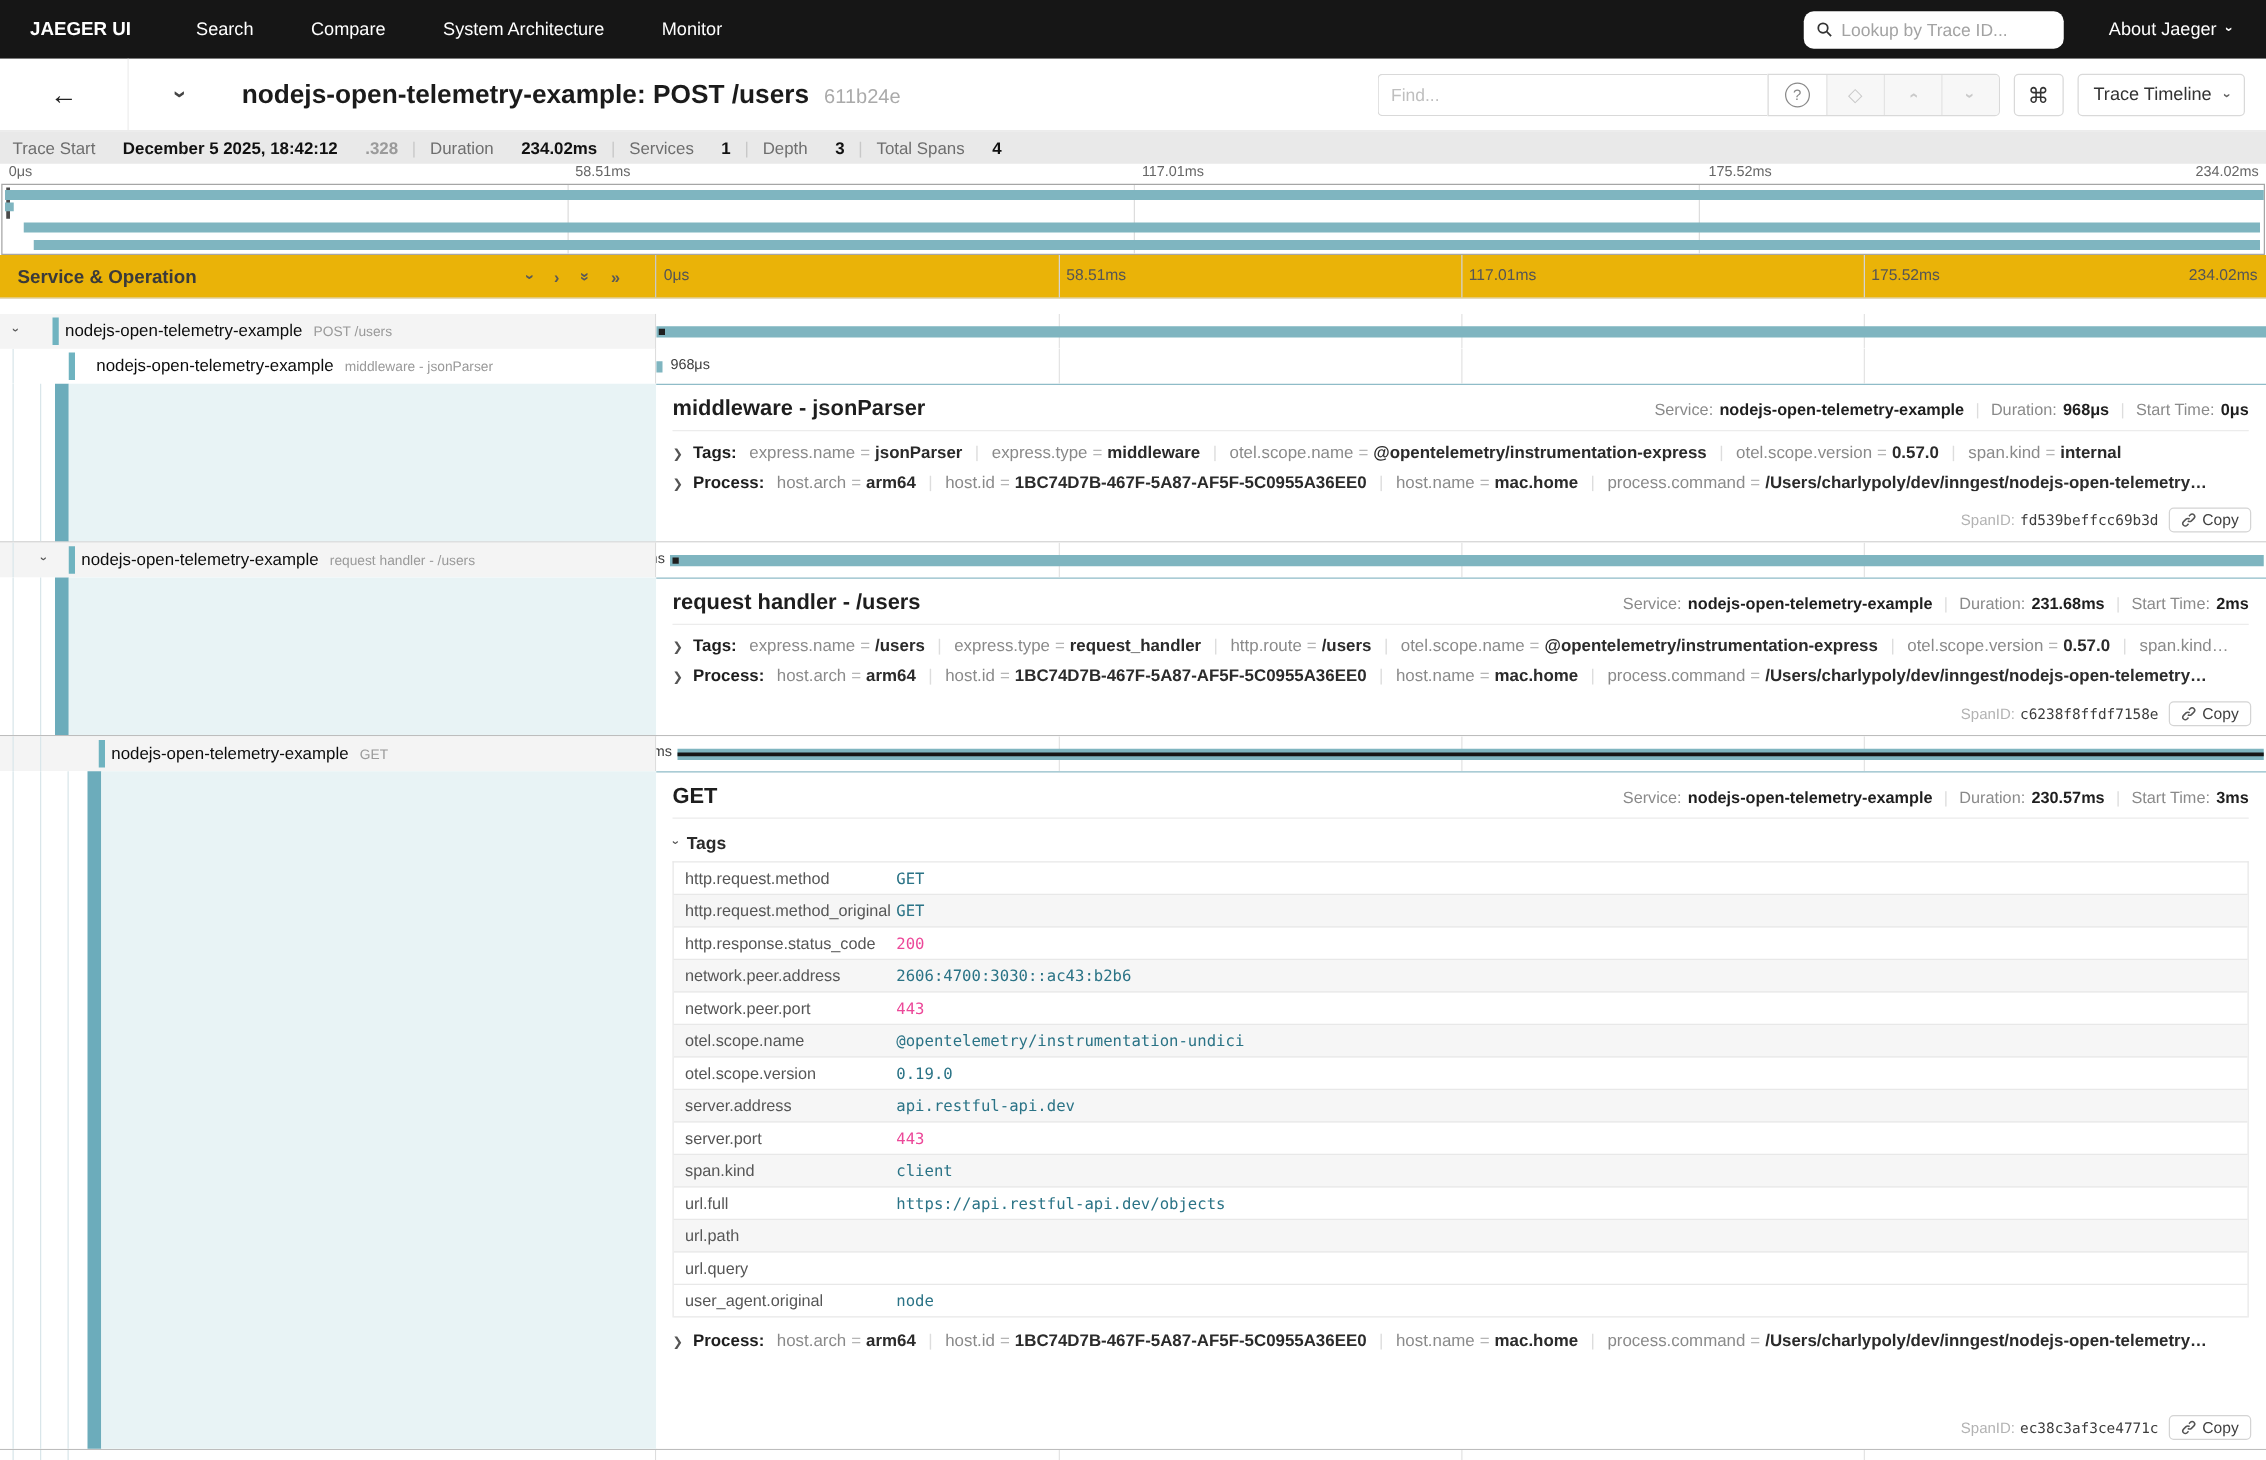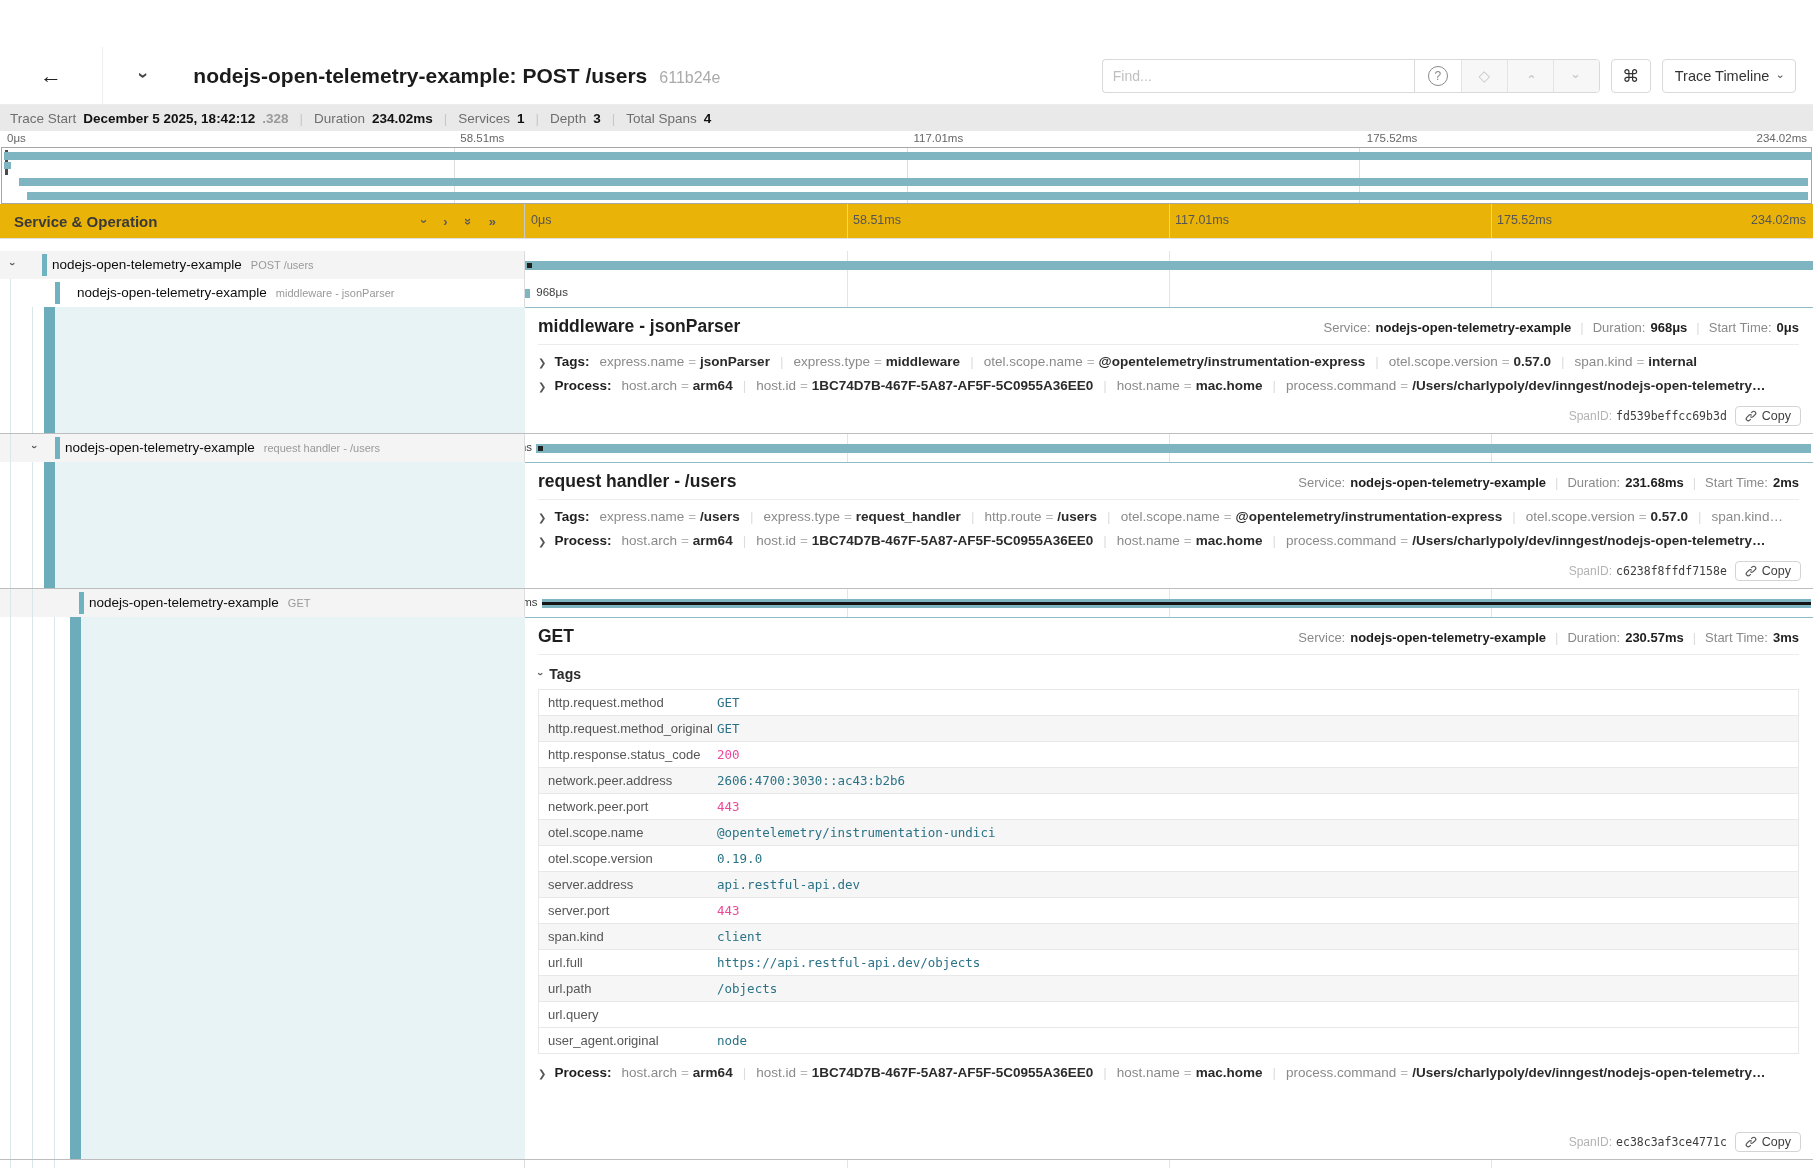--- a/index.html
+++ b/index.html
@@ -36,21 +36,21 @@
 .fbtn{width:46px;display:flex;align-items:center;justify-content:center;border-left:1px solid #e4e4e4;color:#8a8a8a;font-size:15px;background:#fff;cursor:pointer}
 .fbtn:first-child{border-left:none}
 .fbtn.dim{background:#f7f7f7;color:#c9c9c9}
 .qmark{width:20px;height:20px;border:1.5px solid #8a8a8a;border-radius:50%;display:flex;align-items:center;justify-content:center;font-size:12px;color:#8a8a8a}
 .kbd{margin-left:11px;width:40px;height:34px;border:1px solid #d9d9d9;border-radius:4px;display:flex;align-items:center;justify-content:center;font-size:17px;color:#333;cursor:pointer;background:#fff}
 .viewsel{margin-left:11px;height:34px;border:1px solid #d9d9d9;border-radius:4px;display:flex;align-items:center;gap:10px;padding:0 12px;font-size:14.5px;color:#333;cursor:pointer;background:#fff;white-space:nowrap}
 .viewsel .cv{font-size:11px;color:#666}
 
 
 .stats{position:absolute;top:105px;left:0;width:100%;height:26px;background:#e9e9e9;display:flex;align-items:center;padding-left:10px;font-size:13.5px}
-.stat{display:flex;align-items:center;gap:7px;white-space:nowrap}
+.stat{display:flex;align-items:center;gap:22px;white-space:nowrap}
 .sl{color:#6e6e6e}.sv{font-weight:bold;color:#111}.sm{color:#9a9a9a;font-weight:bold}
 .sep{color:#c8c8c8;margin:0 11px}
 
 
 .mmlabels{position:absolute;top:131px;left:0;width:100%;height:16px;font-size:11.5px;color:#666}
 .mmlabels span{position:absolute;top:1px;white-space:nowrap}
 .mmap{position:absolute;top:147px;left:1px;width:1811px;height:57px;border:1px solid #a6a6a6;background:#fff}
 .mgl{position:absolute;top:0;bottom:0;width:1px;background:#ddd}
 .mbar{position:absolute;background:#7fb5c0}
 .mhandle{position:absolute;left:3px;top:2px;width:3px;height:25px;background:#4a4a4a}
@@ -114,20 +114,40 @@
 .tv{flex:1;font-family:"DejaVu Sans Mono",monospace;font-size:12.5px;white-space:nowrap}
 .tv.s{color:#2a7386}.tv.n{color:#ec4899}
 .getproc{margin-top:11px}
 .bstrip{display:flex;height:12px}
 </style>
 </head>
 <body>
 
 <div id="app">
 
+  <div class="nav">
+    <div class="brand">JAEGER UI</div>
+    <div class="navitems" id="navitems">
+        <div class="navitem">Search</div>
+        <div class="navitem">Compare</div>
+        <div class="navitem">System Architecture</div>
+        <div class="navitem">Monitor</div>
+      </div>
+    <div class="lookup">
+      <svg width="13" height="13" viewBox="0 0 24 24">
+          <circle cx="10" cy="10" r="7" fill="none" stroke="#333" stroke-width="2.6"></circle>
+          <line x1="15.5" y1="15.5" x2="22" y2="22" stroke="#333" stroke-width="2.6"></line>
+        </svg>
+      <input placeholder="Lookup by Trace ID..." style="">
+    </div>
+    <div class="about">
+      <span>About Jaeger</span>
+      <i class="cv r90" style="font-size:11px">›</i>
+    </div>
+  </div>
 
   <div class="hdr">
     <div class="backbtn">
       <span>←</span>
     </div>
     <i class="cv r90 collapse-ch">›</i>
     <div class="ttl">
       <span>nodejs-open-telemetry-example: POST /users</span><span class="tid">611b24e</span>
     </div>
     <div class="hdr-right">
@@ -508,21 +528,20 @@
             <div class="trow alt">
               <div class="tk">span.kind</div>
               <div class="tv s">client</div>
             </div>
             <div class="trow">
               <div class="tk">url.full</div>
               <div class="tv s">https://api.restful-api.dev/objects</div>
             </div>
             <div class="trow alt">
               <div class="tk">url.path</div>
-              <div class="tv s">/objects</div>
             </div>
             <div class="trow">
               <div class="tk">url.query</div>
               <div class="tv s"></div>
             </div>
             <div class="trow">
               <div class="tk">user_agent.original</div>
               <div class="tv s">node</div>
             </div>
           </div>

